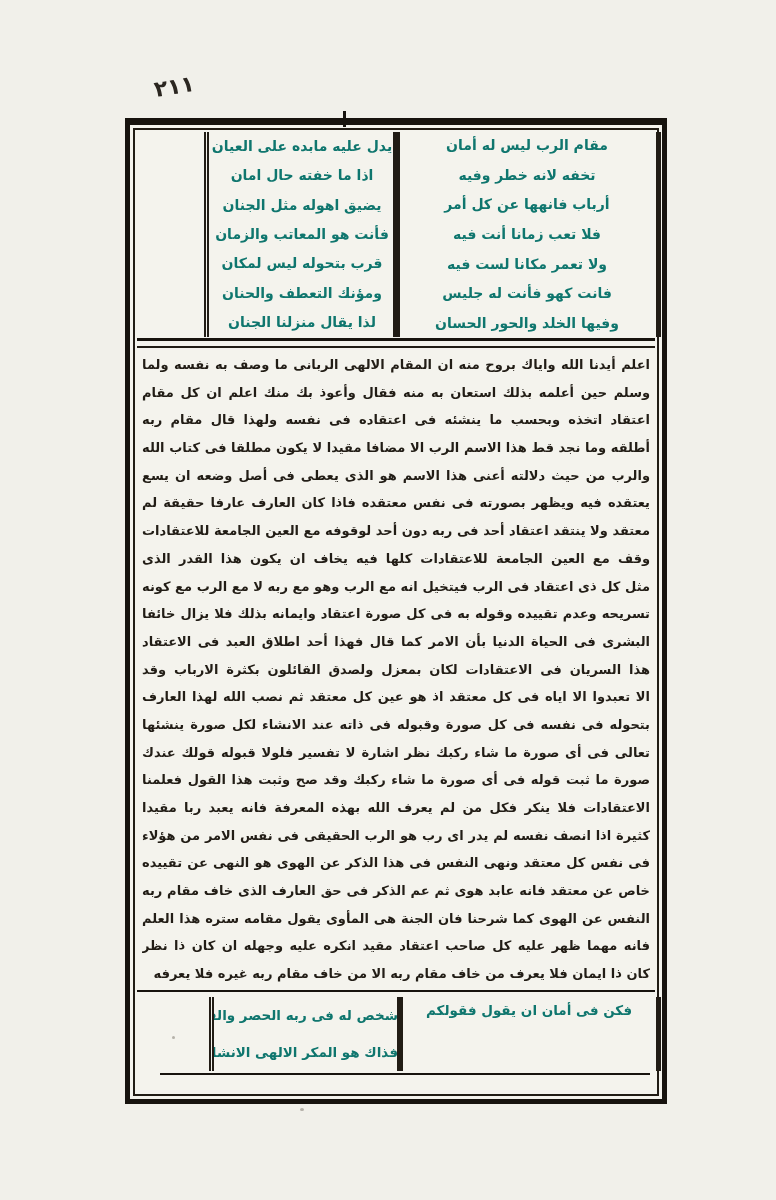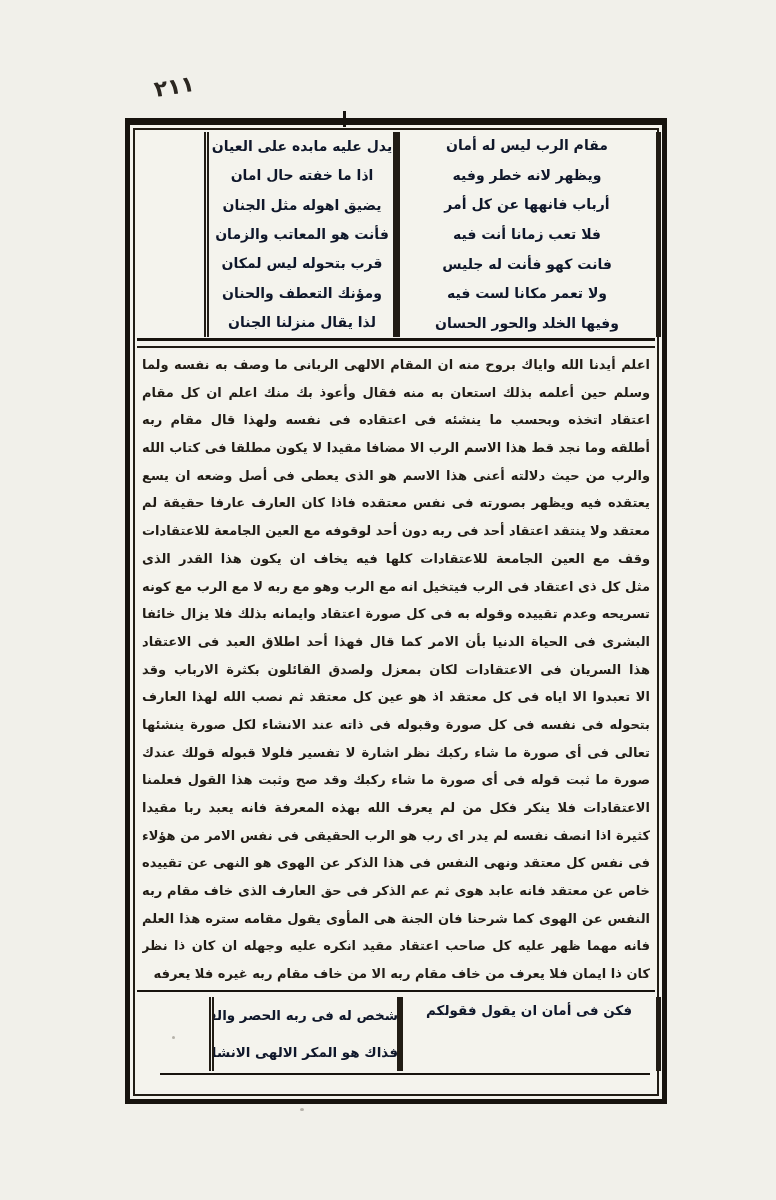--- a/index.html
+++ b/index.html
@@ -29,21 +29,21 @@
   }
   
   .poem-box{
     position:absolute;
     border-left:5px double #211c15;border-right:5px double #211c15;
     display:flex;flex-direction:column;justify-content:space-around;
     overflow:hidden;direction:rtl;
   }
   .poem-box .verse{
     text-align:center;font-weight:bold;font-size:14px;line-height:27px;
-    white-space:nowrap;color:#0f172a;
+    white-space:nowrap;color:#0f766e;
   }
   .tp-right{left:263px;top:7px;width:258px;height:205px;justify-content:space-between;}
   .tp-left{left:74px;top:7px;width:186px;height:205px;}
   .bp-right{left:267px;top:872px;width:254px;height:74px;gap:44px;}
   .bp-left{left:79px;top:872px;width:184px;height:74px;}
   .bp-right .verse,.bp-left .verse{font-size:13.5px;}
   
   .rule{position:absolute;left:7px;right:7px;}
   .rule-1{top:213px;height:5px;border-top:3px solid #17130e;border-bottom:2px solid #211c15;}
   .rule-2{top:865px;height:3px;border-top:2.5px solid #17130e;}
@@ -68,25 +68,25 @@
 <body>
 
 <div class="page-number">٢١١</div>
 
 <div class="frame">
   <div class="frame-inner"></div>
   <div class="tick"></div>
 
   <div class="poem-box tp-right">
     <div class="verse">مقام الرب ليس له أمان</div>
-    <div class="verse">ويظهر لانه خطر وفيه</div>
+    <div class="verse">تخفه لانه خطر وفيه</div>
     <div class="verse">أرباب فانهها عن كل أمر</div>
     <div class="verse">فلا تعب زمانا أنت فيه</div>
+    <div class="verse">ولا تعمر مكانا لست فيه</div>
     <div class="verse">فانت كهو فأنت له جليس</div>
-    <div class="verse">ولا تعمر مكانا لست فيه</div>
     <div class="verse">وفيها الخلد والحور الحسان</div>
   </div>
 
   <div class="poem-box tp-left">
     <div class="verse">يدل عليه مابده على العيان</div>
     <div class="verse">اذا ما خفته حال امان</div>
     <div class="verse">يضيق اهوله مثل الجنان</div>
     <div class="verse">فأنت هو المعاتب والزمان</div>
     <div class="verse">قرب بتحوله ليس لمكان</div>
     <div class="verse">ومؤنك التعطف والحنان</div>

